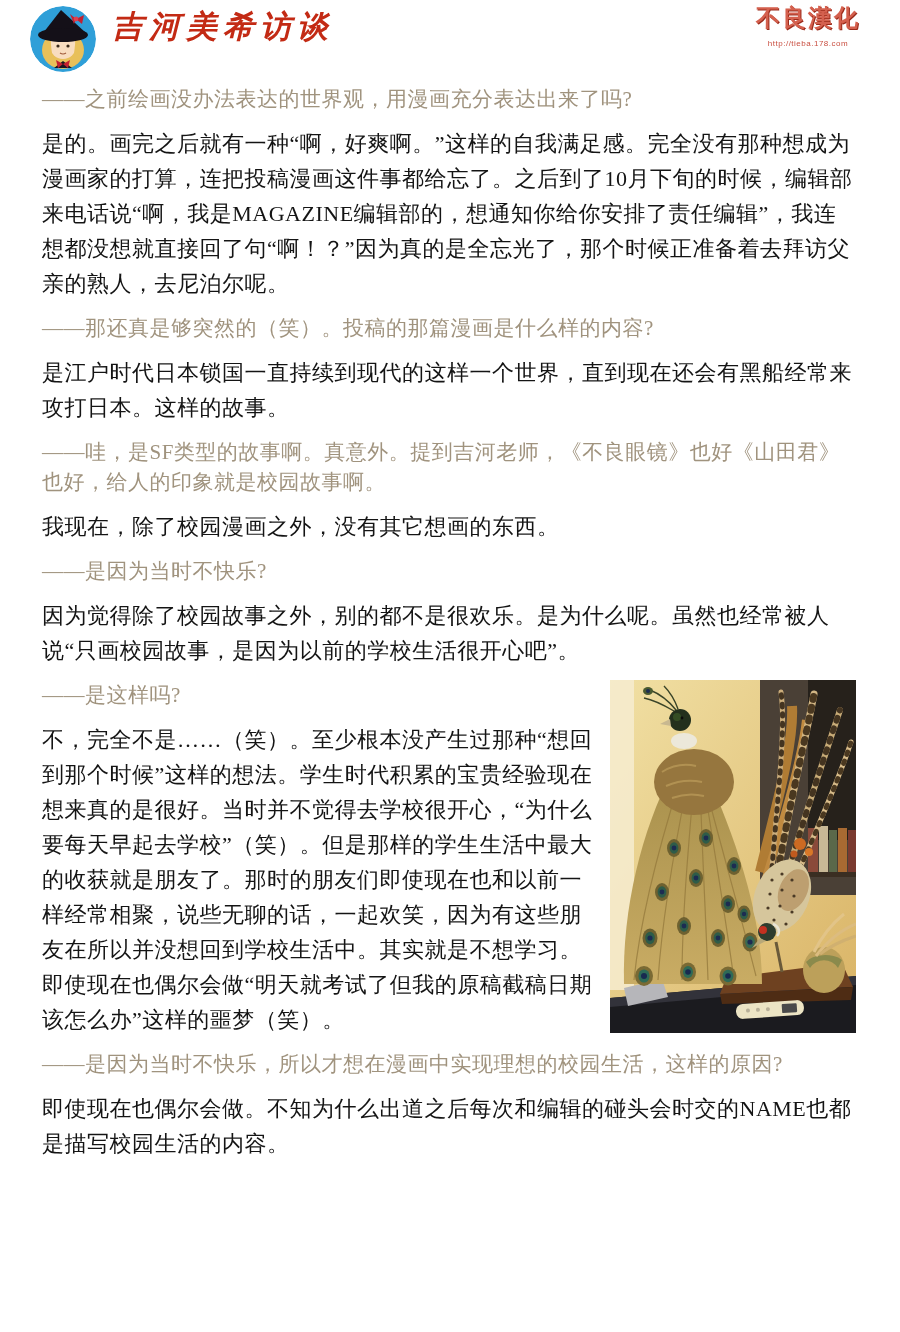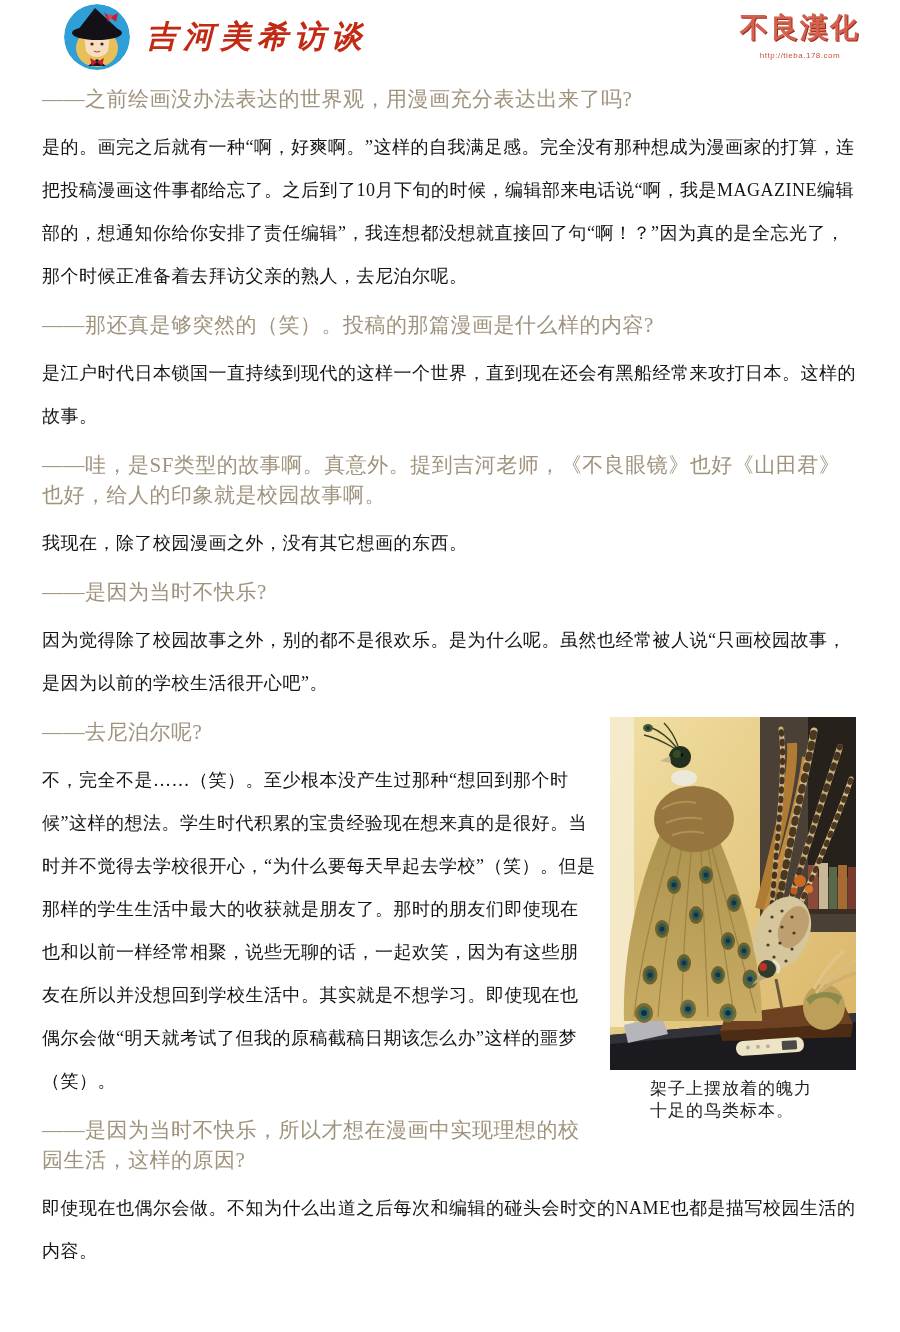--- a/index.html
+++ b/index.html
@@ -2,49 +2,49 @@
 <html><head>
 <meta charset="utf-8">
 <style>
   html,body{margin:0;padding:0;}
   body{
     width:900px;height:1332px;position:relative;overflow:hidden;
     background:#ffffff;
     font-family:"Liberation Serif","DejaVu Serif",serif;
   }
   .header{
-    display:flex;align-items:center;
-    padding:6px 40px 0 64px;height:68px;box-sizing:border-box;
+    display:flex;align-items:flex-start;
+    padding:6px 40px 0 30px;height:68px;box-sizing:border-box;
   }
   .avatar{
     width:66px;height:66px;border-radius:50%;overflow:hidden;flex:0 0 auto;
   }
   .page-title{
     margin-left:16px;
     font-size:31px;font-weight:bold;font-style:italic;
     letter-spacing:6px;
     color:#c32a14;
   }
   .logo{margin-left:auto;text-align:center;line-height:1;}
   .logo-text{
-    font-size:28px;font-weight:bold;letter-spacing:2px;
+    font-size:24px;font-weight:bold;letter-spacing:2px;
     color:#d4604e;text-shadow:1px 1px 0 #9a2a1a;
   }
   .logo-url{
     font-size:8px;color:#c94f41;margin-top:10px;letter-spacing:0.5px;
     font-family:"Liberation Sans","DejaVu Sans",sans-serif;
   }
   .content{padding:16px 44px 0 42px;}
   .content p{margin:12px 0;letter-spacing:0.5px;}
   .content p:first-child{margin-top:0;}
   p.q{
     color:#a0937e;font-size:21px;line-height:30px;
   }
   p.a{
-    color:#141414;font-size:18px;line-height:43px;
+    color:#141414;font-size:22px;line-height:35px;
   }
   .photo-wrap{
     float:right;width:246px;margin:0 0 6px 14px;
   }
   .photo{width:246px;height:353px;display:block;}
   .caption{
     margin-top:8px;padding-left:40px;
     font-size:17px;line-height:22px;color:#1d1d1d;letter-spacing:1px;
   }
 </style>
@@ -267,23 +267,19 @@
       <line x1="166" y1="262" x2="172" y2="292" stroke="#6a5a3a" stroke-width="3"></line>
 
       <g transform="rotate(-4 160 330)">
         <rect x="126" y="322" width="68" height="15" rx="7" fill="#ece4c4"></rect>
         <rect x="172" y="325" width="15" height="9" rx="1" fill="#4a4a4a"></rect>
         <circle cx="138" cy="329" r="2" fill="#b8b098"></circle>
         <circle cx="148" cy="329" r="2" fill="#b8b098"></circle>
         <circle cx="158" cy="329" r="2" fill="#b8b098"></circle>
       </g>
     </svg>
-    <div class="caption">
-      <div>架子上摆放着的魄力</div>
-      <div>十足的鸟类标本。</div>
-    </div>
   </div>
 
-  <p class="q">——去尼泊尔呢?</p>
+  <p class="q">——是这样吗?</p>
   <p class="a">不，完全不是……（笑）。至少根本没产生过那种“想回到那个时候”这样的想法。学生时代积累的宝贵经验现在想来真的是很好。当时并不觉得去学校很开心，“为什么要每天早起去学校”（笑）。但是那样的学生生活中最大的收获就是朋友了。那时的朋友们即使现在也和以前一样经常相聚，说些无聊的话，一起欢笑，因为有这些朋友在所以并没想回到学校生活中。其实就是不想学习。即使现在也偶尔会做“明天就考试了但我的原稿截稿日期该怎么办”这样的噩梦（笑）。</p>
   <p class="q">——是因为当时不快乐，所以才想在漫画中实现理想的校园生活，这样的原因?</p>
   <p class="a">即使现在也偶尔会做。不知为什么出道之后每次和编辑的碰头会时交的NAME也都是描写校园生活的内容。</p>
 </div>
 
 </body></html>

